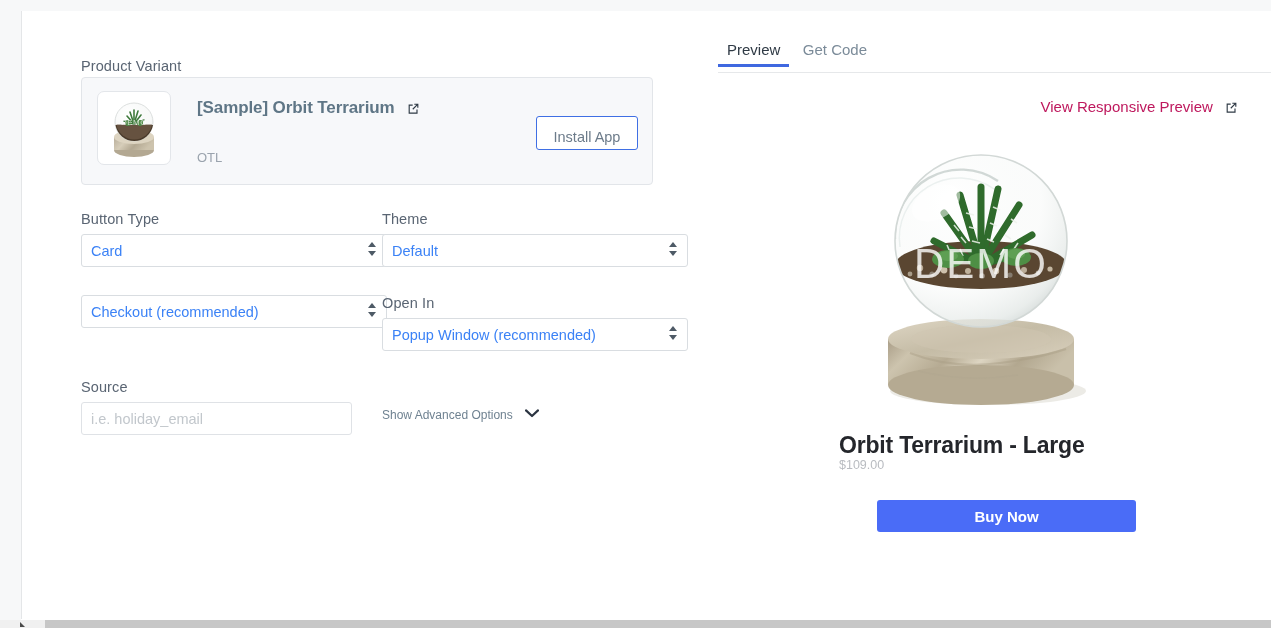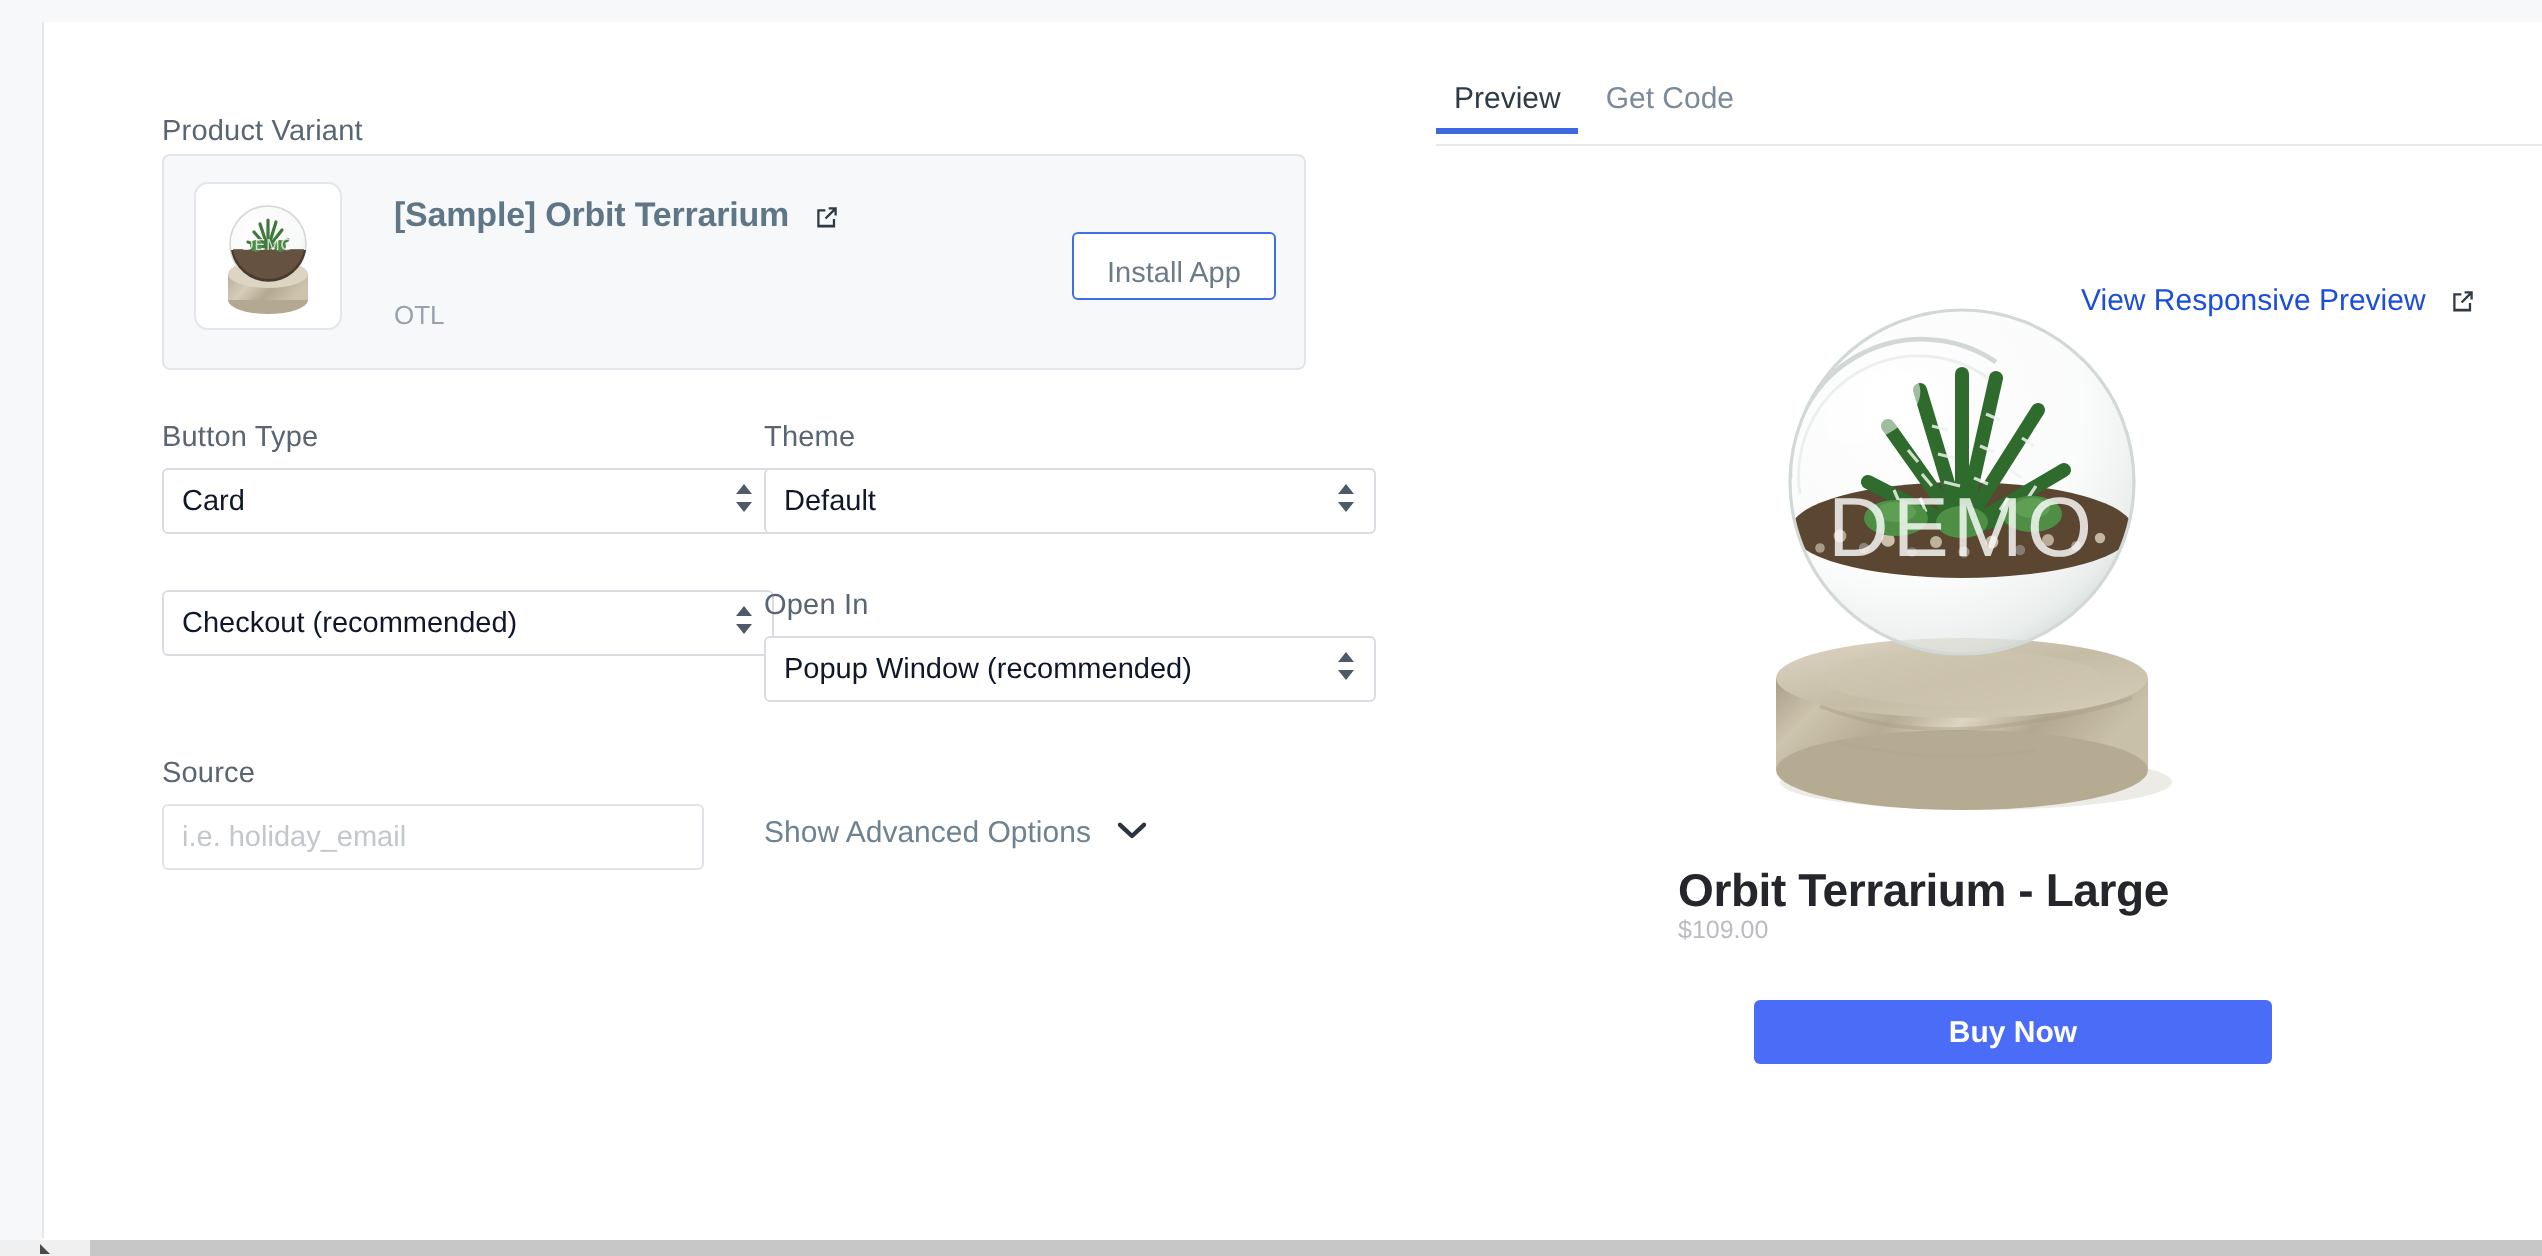--- a/index.html
+++ b/index.html
@@ -137,21 +137,21 @@
   
   .fld { position: absolute; }
   .fld .field-label { position: static; }
   .sel-wrap { position: relative; }
   select.sel {
     width: 306px;
     height: 33px;
     box-sizing: border-box;
     font-size: 14.5px;
     font-family: "Liberation Sans", sans-serif;
-    color: #0f172a;
+    color: #3b82f6;
     background: #ffffff;
     border: 1px solid #d9dde1;
     border-radius: 3px;
     padding: 0 26px 0 9px;
     -webkit-appearance: none;
     -moz-appearance: none;
     appearance: none;
     outline: none;
   }
   .spinner {
@@ -182,21 +182,21 @@
     border: 1px solid #dfe2e6;
     border-radius: 3px;
     padding: 0 9px;
     outline: none;
   }
   input.text-input::placeholder { color: #c2c7cc; }
 
   .adv-link {
     position: absolute;
     top: 396px; left: 360px;
-    font-size: 15px;
+    font-size: 12px;
     color: #6f8291;
     cursor: pointer;
     user-select: none;
   }
   .chev {
     display: inline-block;
     margin-left: 9px;
     vertical-align: 1px;
   }
 
@@ -216,24 +216,23 @@
     cursor: pointer;
   }
   .tab.active {
     color: #2f3a45;
     box-shadow: inset 0 -3px 0 0 #3f68e0;
   }
   .resp-link {
     position: absolute;
     top: 87px; right: 33px;
     font-size: 15px;
-    color: #1d4ed8;
+    color: #be185d;
     cursor: pointer;
     white-space: nowrap;
-    margin-top: 44px;
   }
 
   
   .preview-img {
     position: absolute;
     top: 132px; left: 826px;
     width: 266px; height: 280px;
   }
   .prod-title {
     position: absolute;

